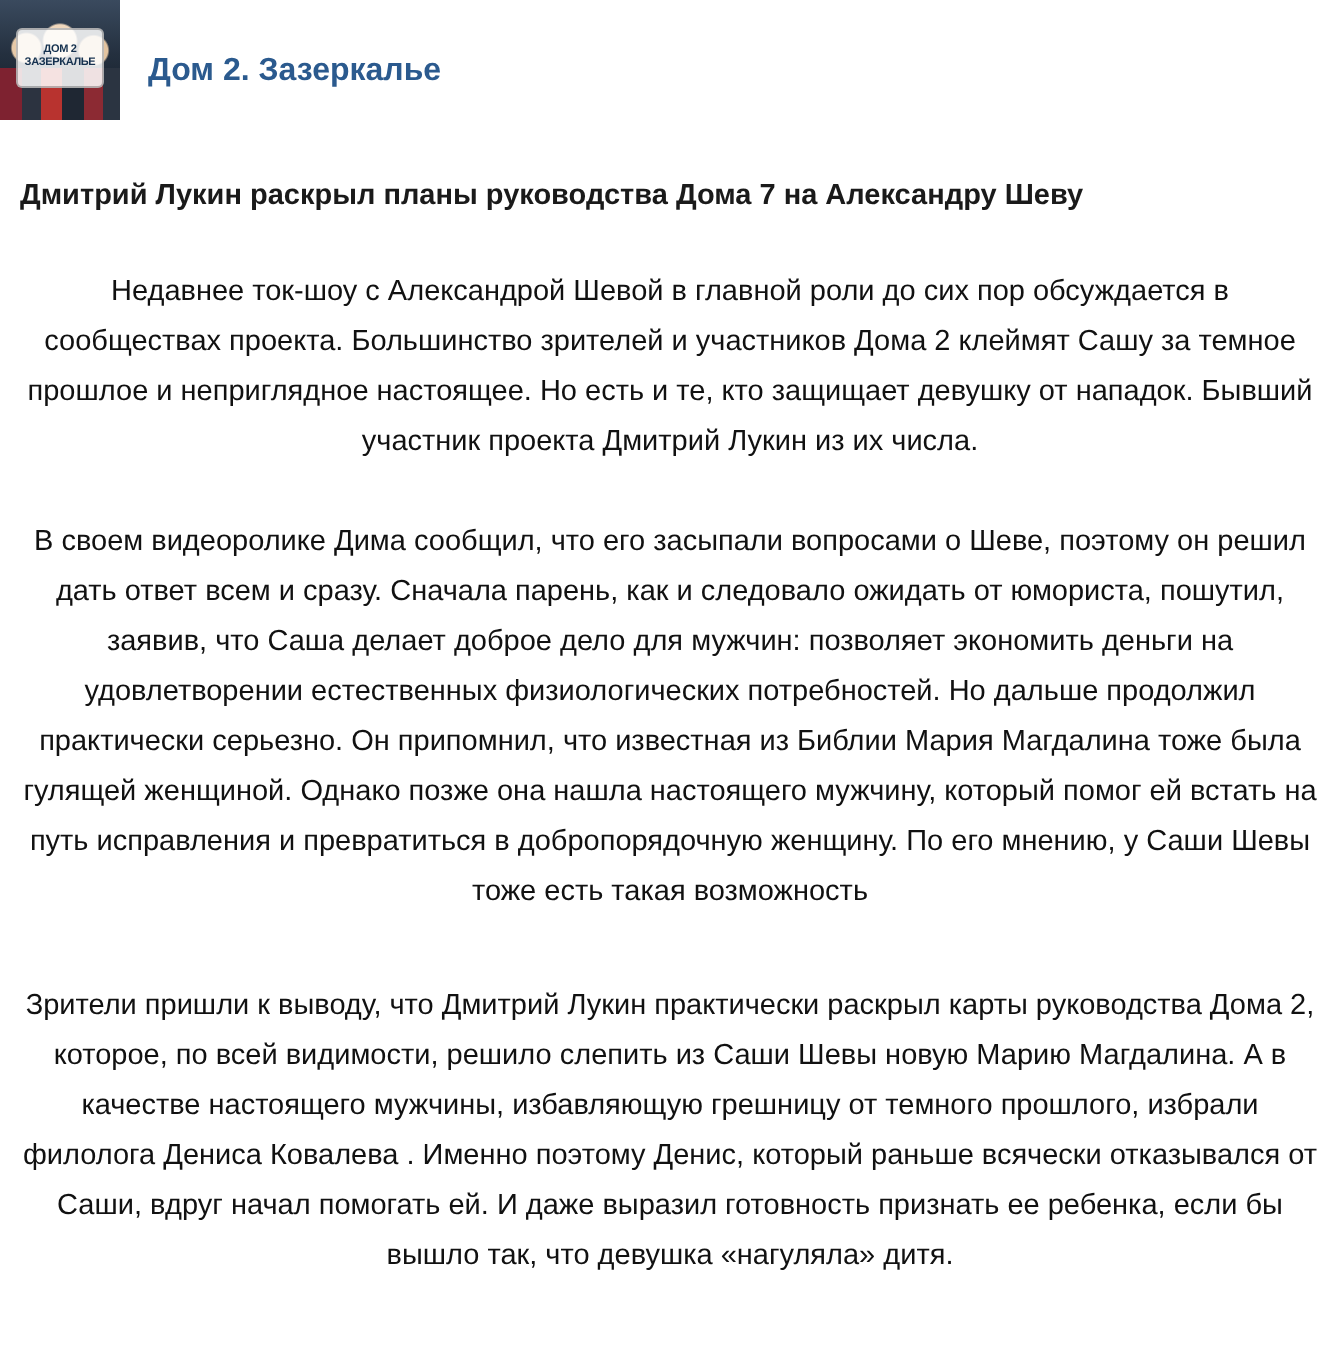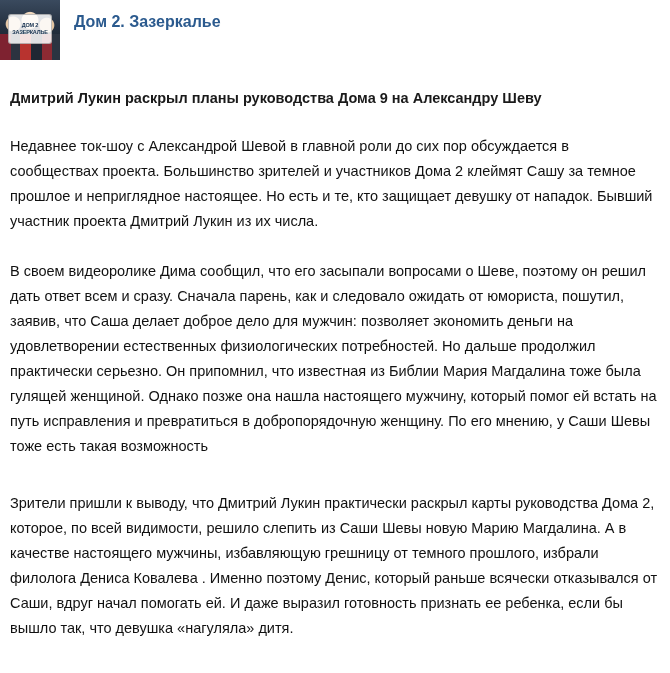--- a/index.html
+++ b/index.html
@@ -15,21 +15,21 @@
     overflow: hidden;
   }
   .page {
     width: 670px;
     height: 673px;
     position: relative;
     box-sizing: border-box;
   }
   .header {
     display: flex;
-    align-items: flex-start;
+    align-items: center;
     padding: 0;
     height: 60px;
   }
   .logo {
     width: 60px;
     height: 60px;
     flex: 0 0 60px;
     position: relative;
     overflow: hidden;
     background: #1b2430;
@@ -98,21 +98,21 @@
     font-size: 14.5px;
     line-height: 20px;
     color: #1a1a1a;
     margin: 0 0 26px 0;
   }
   .para {
     font-size: 14.5px;
     line-height: 25px;
     color: #111111;
     margin: 0 0 25px 0;
-    text-align: left;
+    text-align: center;
   }
   .para:last-child {
     margin-bottom: 0;
     margin-top: 32px;
   }
 </style>
 </head>
 <body>
 
 <div class="page">
@@ -124,19 +124,19 @@
       <div class="badge">
         <span>ДОМ 2 ЗАЗЕРКАЛЬЕ</span>
       </div>
     </div>
     <div class="title-wrap">
       <div class="blog-title">Дом 2. Зазеркалье</div>
     </div>
   </div>
 
   <div class="content">
-    <h1 class="article-title">Дмитрий Лукин раскрыл планы руководства Дома 9 на Александру Шеву</h1>
+    <h1 class="article-title">Дмитрий Лукин раскрыл планы руководства Дома 7 на Александру Шеву</h1>
     <p class="para">Недавнее ток-шоу с Александрой Шевой в главной роли до сих пор обсуждается в сообществах проекта. Большинство зрителей и участников Дома 2 клеймят Сашу за темное прошлое и неприглядное настоящее. Но есть и те, кто защищает девушку от нападок. Бывший участник проекта Дмитрий Лукин из их числа.</p>
     <p class="para">В своем видеоролике Дима сообщил, что его засыпали вопросами о Шеве, поэтому он решил дать ответ всем и сразу. Сначала парень, как и следовало ожидать от юмориста, пошутил, заявив, что Саша делает доброе дело для мужчин: позволяет экономить деньги на удовлетворении естественных физиологических потребностей. Но дальше продолжил практически серьезно. Он припомнил, что известная из Библии Мария Магдалина тоже была гулящей женщиной. Однако позже она нашла настоящего мужчину, который помог ей встать на путь исправления и превратиться в добропорядочную женщину. По его мнению, у Саши Шевы тоже есть такая возможность</p>
     <p class="para">Зрители пришли к выводу, что Дмитрий Лукин практически раскрыл карты руководства Дома 2, которое, по всей видимости, решило слепить из Саши Шевы новую Марию Магдалина. А в качестве настоящего мужчины, избавляющую грешницу от темного прошлого, избрали филолога Дениса Ковалева . Именно поэтому Денис, который раньше всячески отказывался от Саши, вдруг начал помогать ей. И даже выразил готовность признать ее ребенка, если бы вышло так, что девушка «нагуляла» дитя.</p>
   </div>
 
 </div>
 
 </body></html>

